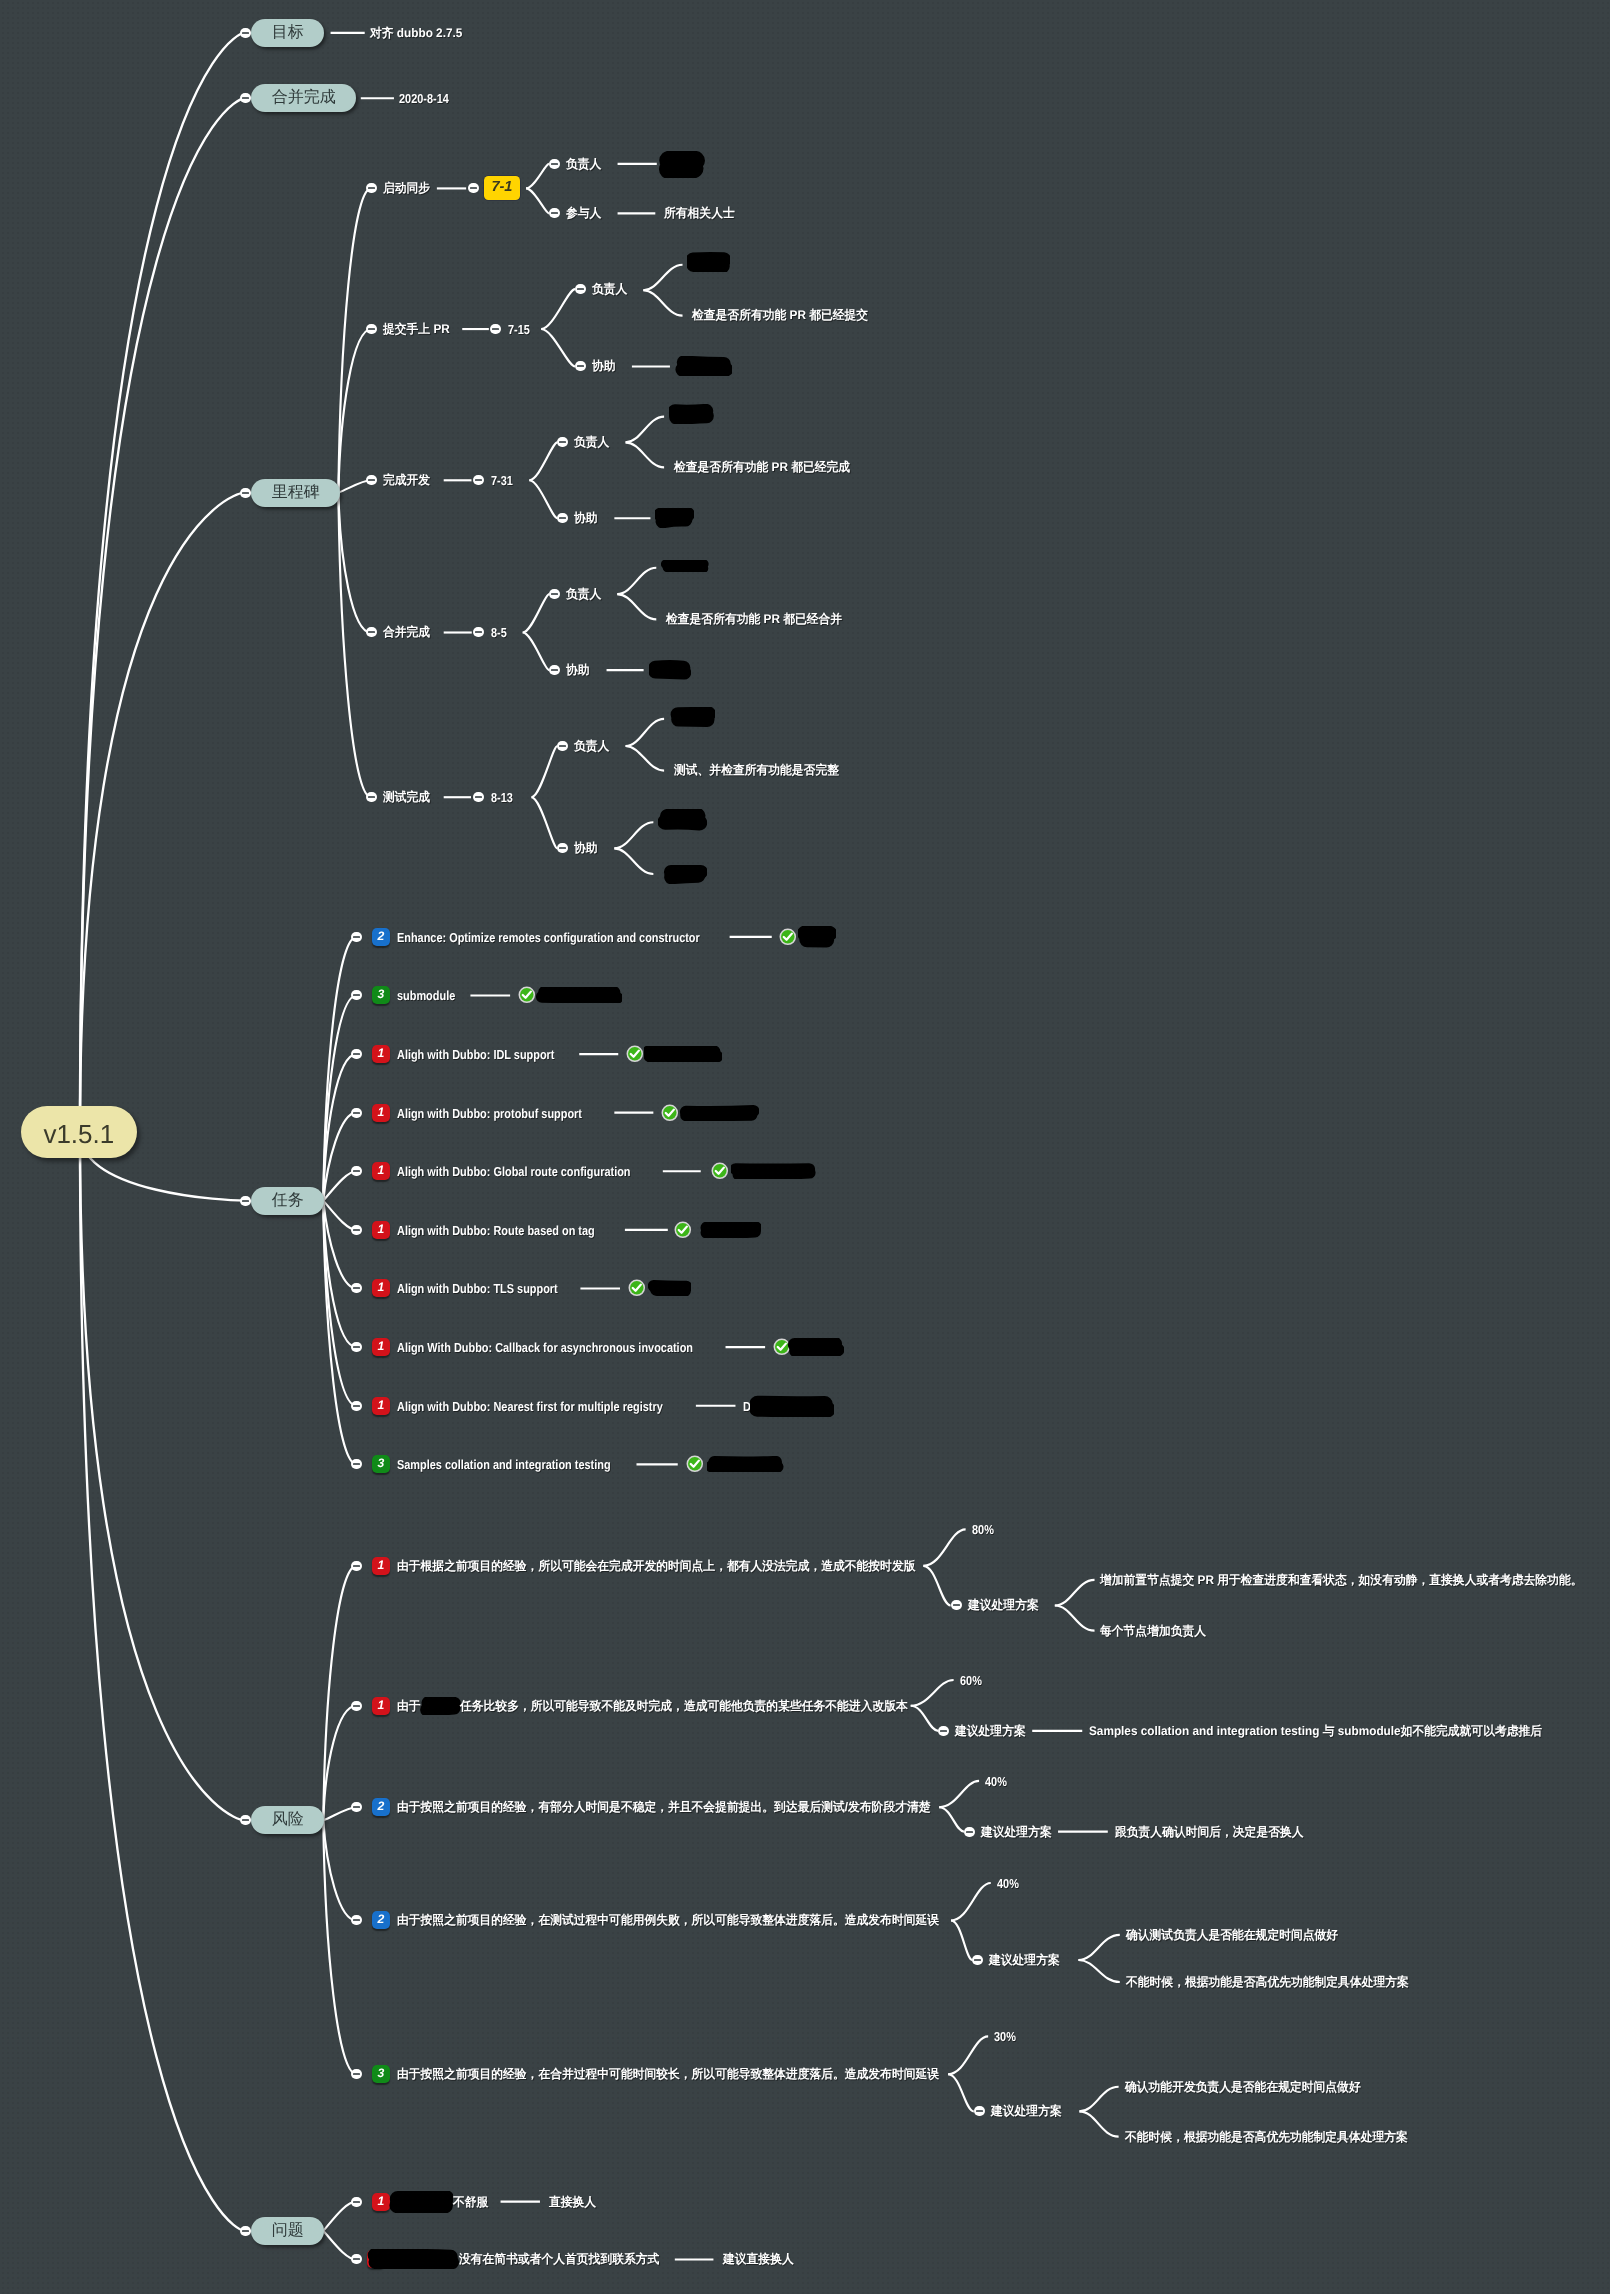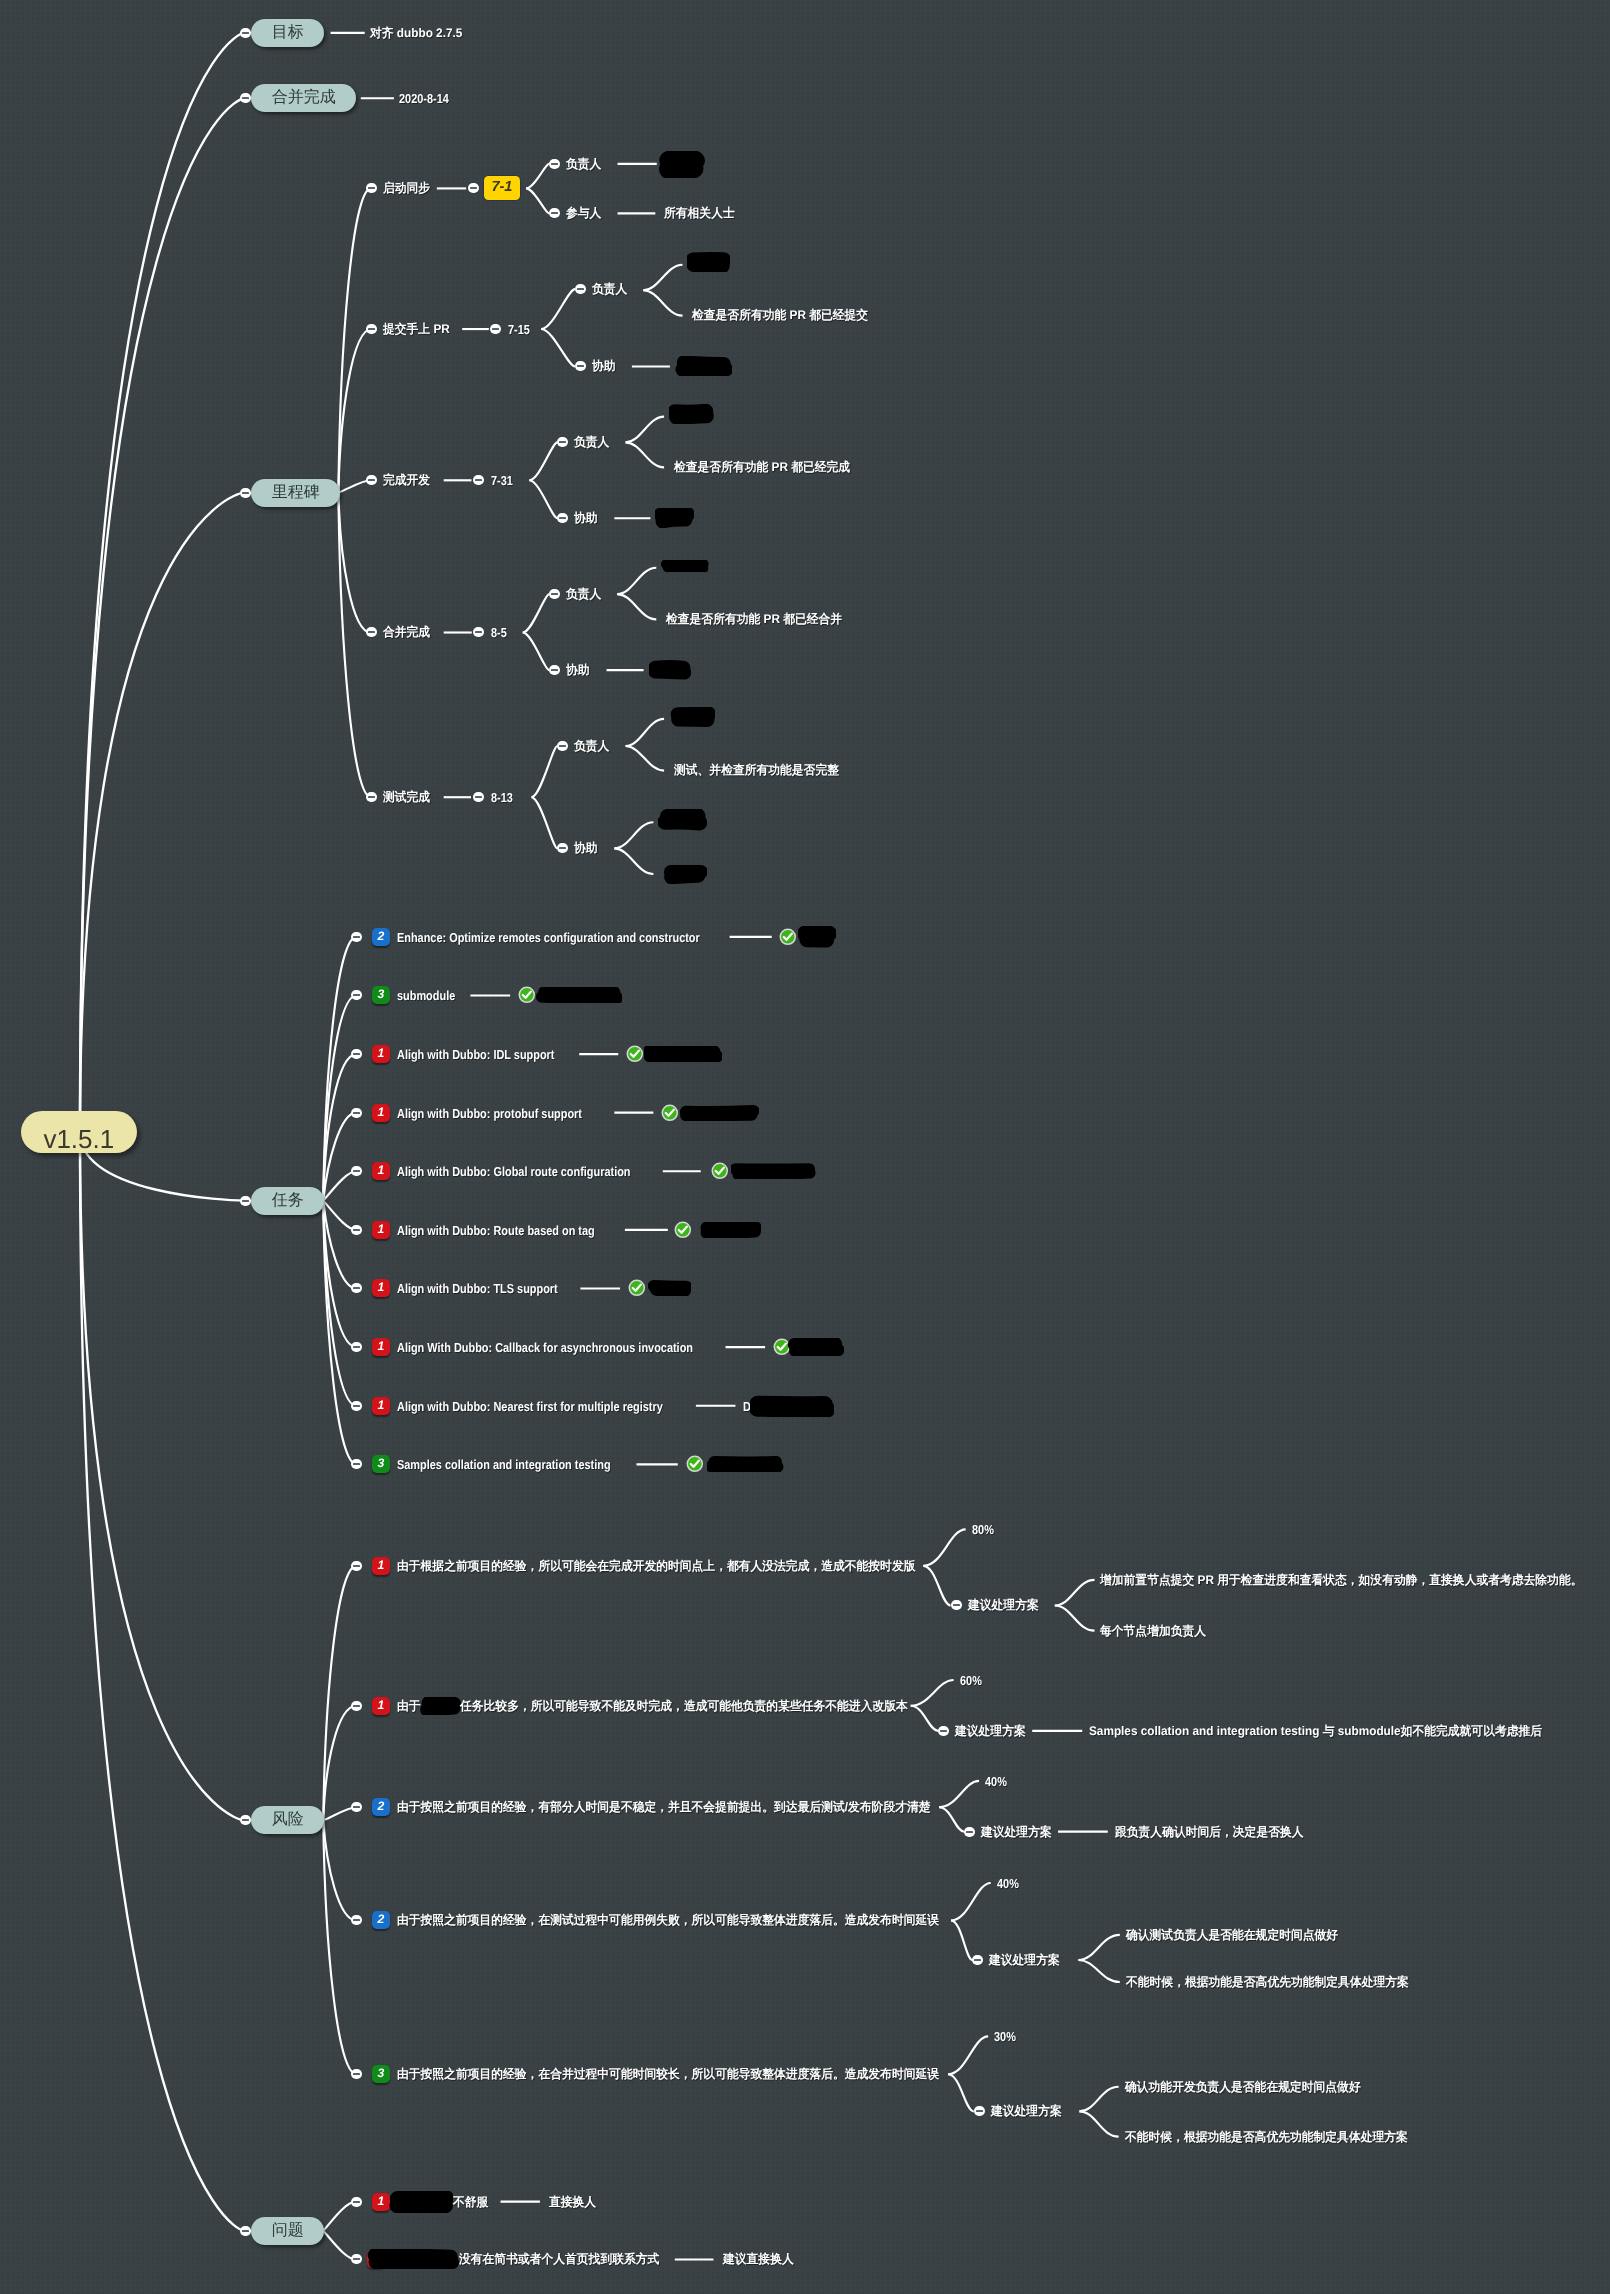--- a/index.html
+++ b/index.html
@@ -7,21 +7,21 @@
     background-size:5px 5px;background-position:0.5px 0.5px;
     font-family:"Liberation Sans", sans-serif;-webkit-font-smoothing:antialiased;text-rendering:geometricPrecision;}
   #links{position:absolute;left:0;top:0;width:1610px;height:2295px;}
   #nodes{position:absolute;left:0;top:0;width:1610px;height:2295px;}
   .nd{position:absolute;white-space:nowrap;display:flex;align-items:center;height:0;}
   .nd>*{flex:0 0 auto;}
   .tog{width:10.7px;height:10.7px;border-radius:50%;background:#fff;position:relative;flex:0 0 10.7px;}
   .tog i{position:absolute;left:2.2px;right:2.2px;top:4.8px;height:1.3px;background:#5b6265;border-radius:0.6px;display:block;}
   .pill{background:#b2cdc9;border-radius:14.6px;color:#2f3a3a;padding:0 20.5px;height:28px;
         line-height:28px;font-size:16px;box-shadow:2px 2.4px 3.4px rgba(0,0,0,0.45);margin-left:0.5px;}
-  .rootpill{background:#ece5a9;border-radius:28px;color:#3b3b2b;padding:0 22.4px;height:42px;
+  .rootpill{background:#ece5a9;border-radius:28px;color:#3b3b2b;padding:0 22.4px;height:52px;
         line-height:56px;font-size:26px;box-shadow:2.9px 3.4px 4.4px rgba(0,0,0,0.42);}
   .tx{color:#fff;font-size:13px;font-weight:700;display:inline-block;
       transform:scaleX(0.84);transform-origin:0 50%;
       text-shadow:0.9px 0.9px 0.7px rgba(0,0,0,0.5);}
   .cn{font-size:12.4px;transform:scaleX(0.951);}
   .datebadge{background:#ffd400;color:#3a3a20;font-style:italic;font-weight:700;border-radius:4.4px;
         padding:0 7.8px;height:23.4px;line-height:23.4px;font-size:14.6px;
         box-shadow:0 0 0 0.8px rgba(35,40,58,.55);}
   .pr{width:17.6px;height:17.6px;border-radius:4.9px;color:#fff;font-style:italic;font-weight:700;
       font-size:12.2px;line-height:17.6px;text-align:center;

